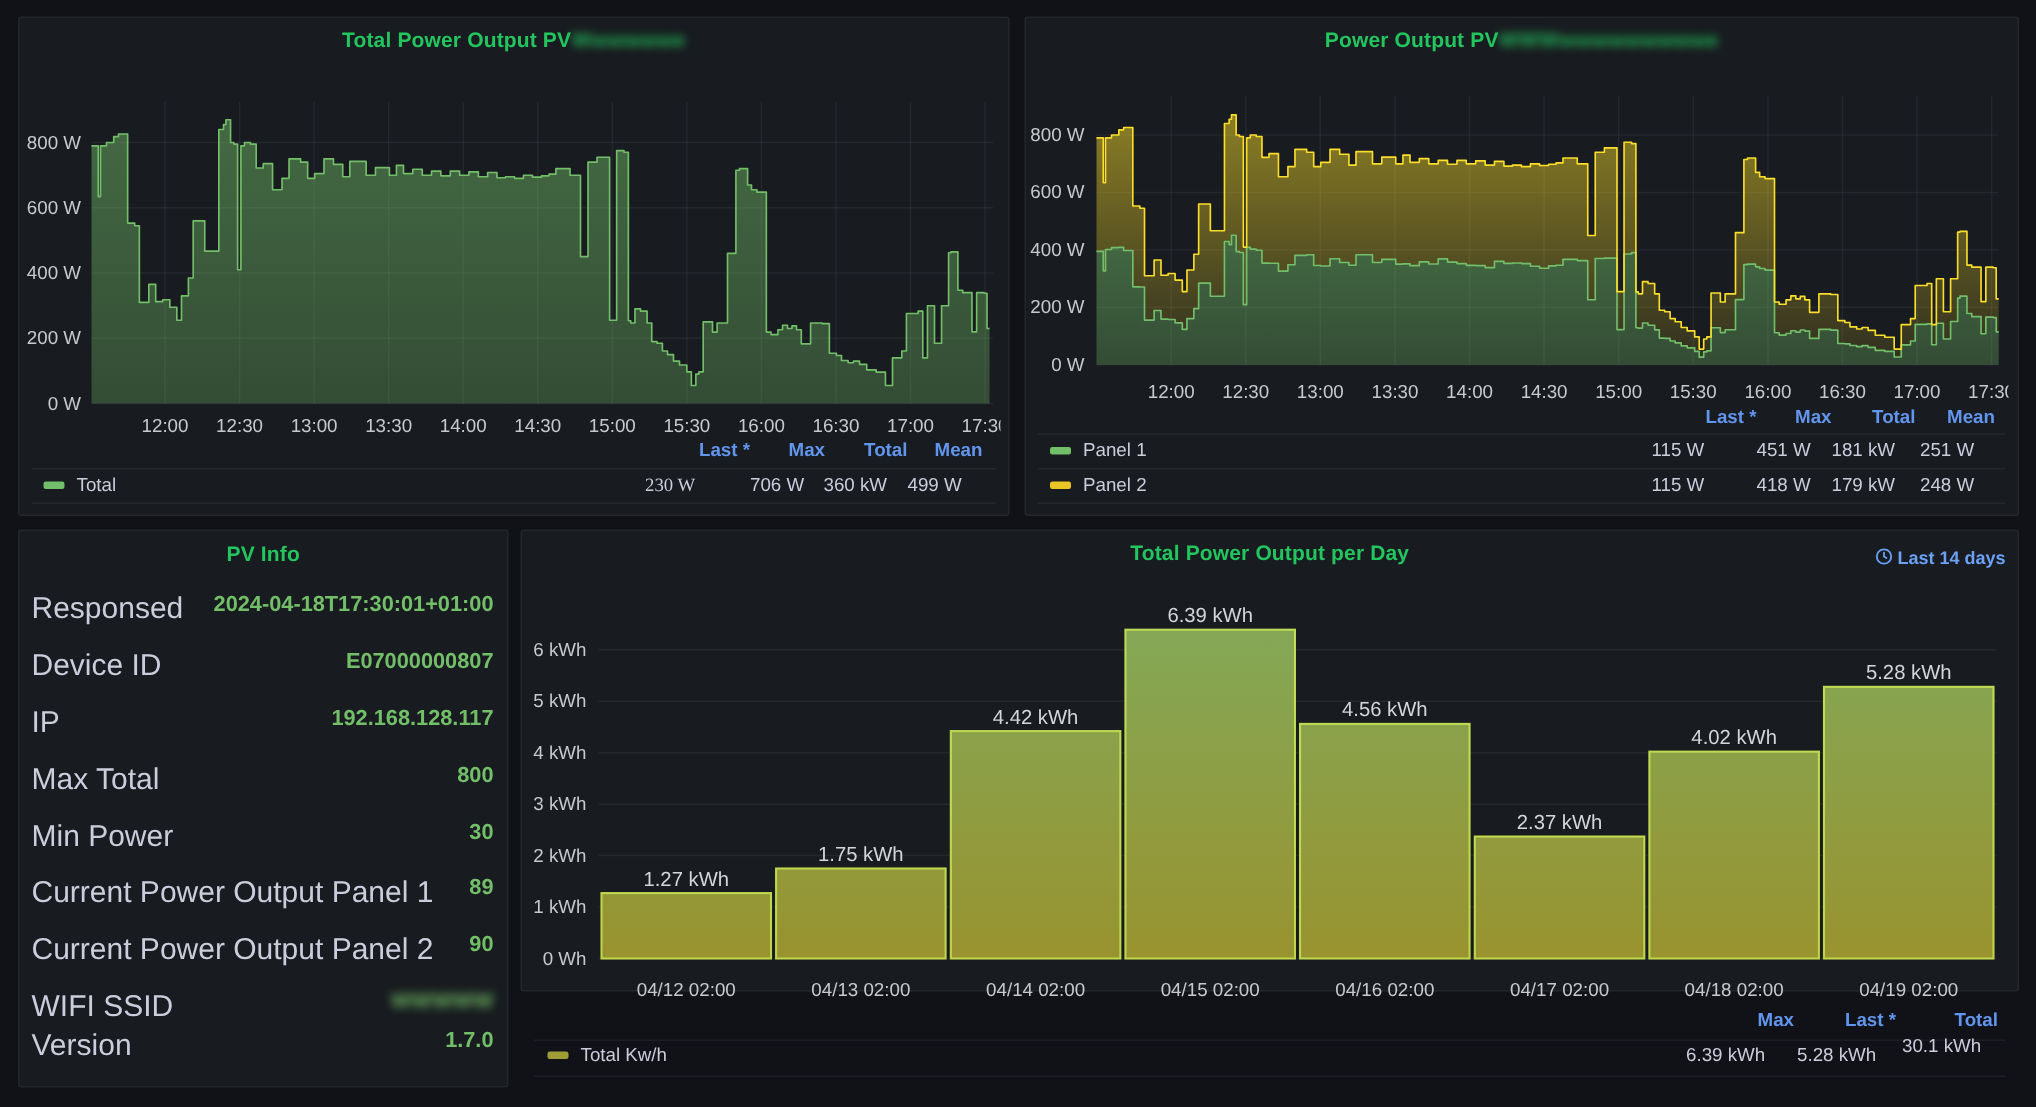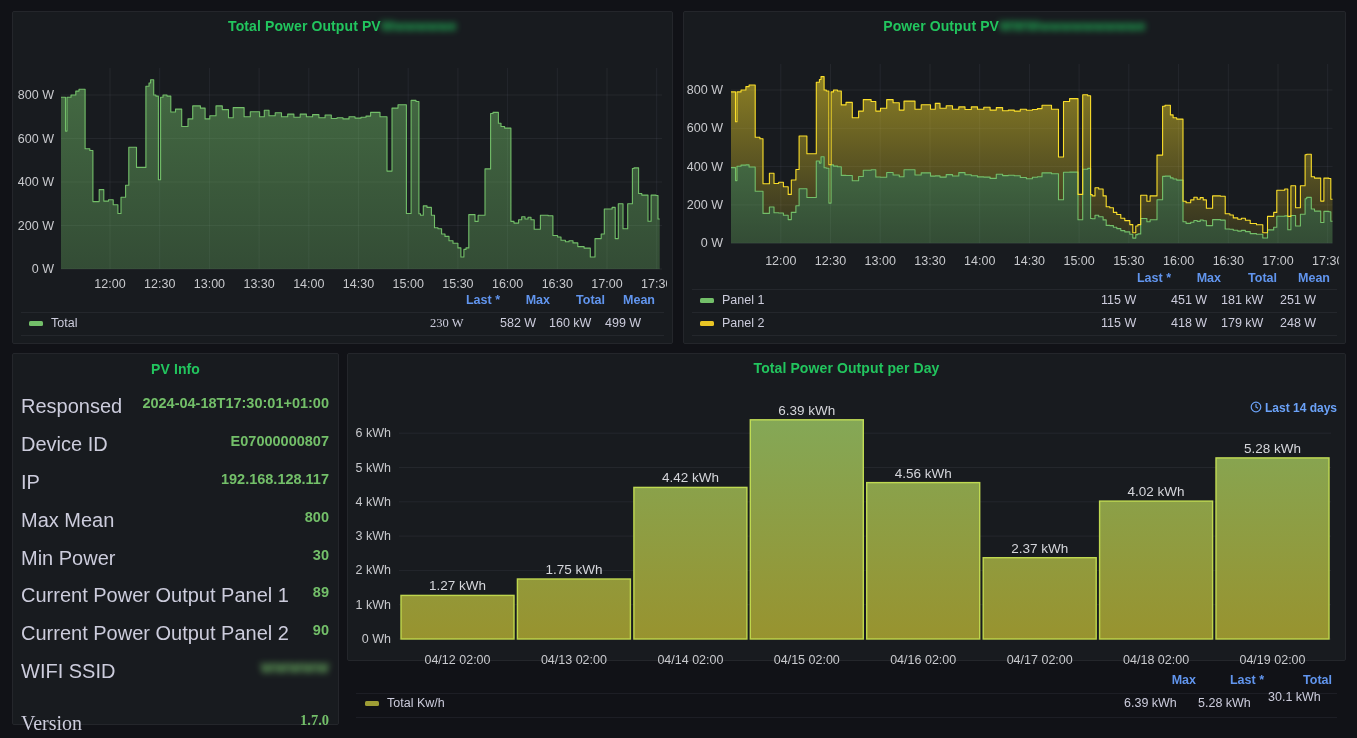--- a/index.html
+++ b/index.html
@@ -69,22 +69,22 @@
       </g>
   </svg>
   <div class="rowline" style="top:300px;"></div>
   <div class="rowline" style="top:323px;"></div>
   <div class="shead" style="right:172px;top:281px;width:70px;">Last *</div>
   <div class="shead" style="right:122px;top:281px;width:46px;">Max</div>
   <div class="shead" style="right:67px;top:281px;width:50px;">Total</div>
   <div class="shead" style="right:17px;top:281px;width:50px;">Mean</div>
   <div class="legend" style="left:16px;top:304px;"><span class="lmark" style="background:#73bf69;"></span>Total</div>
   <div class="stat" style="right:172px;top:304px;width:70px;font-family:Liberation Serif, serif;">230 W</div>
-  <div class="stat" style="right:122px;top:304px;width:50px;">582 W</div>
-  <div class="stat" style="right:67px;top:304px;width:56px;">160 kW</div>
+  <div class="stat" style="right:122px;top:304px;width:50px;">706 W</div>
+  <div class="stat" style="right:67px;top:304px;width:56px;">360 kW</div>
   <div class="stat" style="right:17px;top:304px;width:50px;">499 W</div>
 </div>
 
 <div class="panel" style="left:683px;top:11px;width:663px;height:333px;">
   <div class="ptitle">Power Output PV<span class="blur1">WWWwwwwwwwwwe</span></div>
   <svg width="655" height="333" viewBox="0 0 655 333" style="overflow:hidden;">
     <defs>
       <linearGradient id="gfill2" x1="0" y1="145" x2="0" y2="231" gradientUnits="userSpaceOnUse">
         <stop offset="0" stop-color="#73bf69" stop-opacity="0.48"></stop>
         <stop offset="1" stop-color="#73bf69" stop-opacity="0.30"></stop>
@@ -165,40 +165,40 @@
       </div>
     <div class="pvrow" style="top:79px;">
         <span class="pl">Device ID</span>
         <span class="pv">E07000000807</span>
       </div>
     <div class="pvrow" style="top:117px;">
         <span class="pl">IP</span>
         <span class="pv">192.168.128.117</span>
       </div>
     <div class="pvrow" style="top:155px;">
-        <span class="pl">Max Mean</span>
+        <span class="pl">Max Total</span>
         <span class="pv">800</span>
       </div>
     <div class="pvrow" style="top:193px;">
         <span class="pl">Min Power</span>
         <span class="pv">30</span>
       </div>
     <div class="pvrow" style="top:230px;">
         <span class="pl">Current Power Output Panel 1</span>
         <span class="pv">89</span>
       </div>
     <div class="pvrow" style="top:268px;">
         <span class="pl">Current Power Output Panel 2</span>
         <span class="pv">90</span>
       </div>
     <div class="pvrow" style="top:306px;">
         <span class="pl">WIFI SSID</span>
         <span class="pv blur1">WWWWW</span>
       </div>
-    <div class="pvrow" style="top:358px;font-family:Liberation Serif, serif;">
+    <div class="pvrow" style="top:332px;">
         <span class="pl">Version</span>
         <span class="pv">1.7.0</span>
       </div>
   </div>
 </div>
 
 <div class="panel" style="left:347px;top:353px;width:999px;height:308px;">
   <div class="ptitle">Total Power Output per Day</div>
   <div class="trange"><svg width="12" height="12" viewBox="0 0 16 16" style="position:static;vertical-align:-1px;">
      <circle cx="8" cy="8" r="6.4" fill="none" stroke="#6ba2f8" stroke-width="1.6"></circle>
@@ -266,14 +266,14 @@
   <div class="legend" style="left:17px;top:342px;"><span class="lmark" style="background:#9e9d35;"></span>Total Kw/h</div>
   <div class="stat" style="right:149px;top:342px;width:72px;">6.39 kWh</div>
   <div class="stat" style="right:81px;top:342px;width:66px;">5.28 kWh</div>
   <div class="stat" style="right:13px;top:336px;width:64px;">30.1 kWh</div>
 </div>
 
 <style>
 .pvrow { position:absolute; left:8px; right:9px; height:20px; }
 .pl { position:absolute; left:0; font-size:20px; color:#ccccdc; }
 .pv { position:absolute; right:0; font-size:14.5px; font-weight:700; color:#73bf69; }
-.trange { position:absolute; top:11px; right:8px; font-size:12px; font-weight:700; color:#6ba2f8;margin-top:36px; }
+.trange { position:absolute; top:11px; right:8px; font-size:12px; font-weight:700; color:#6ba2f8; }
 </style>
 
 </body></html>

